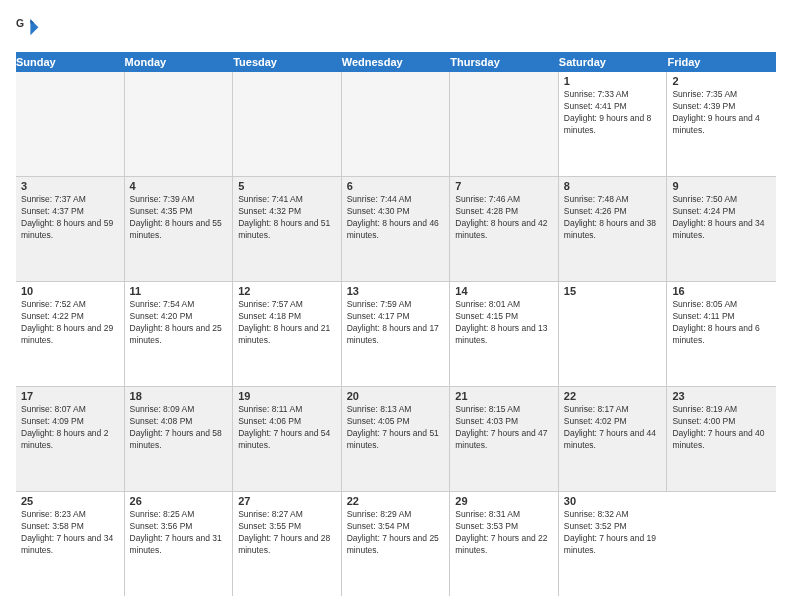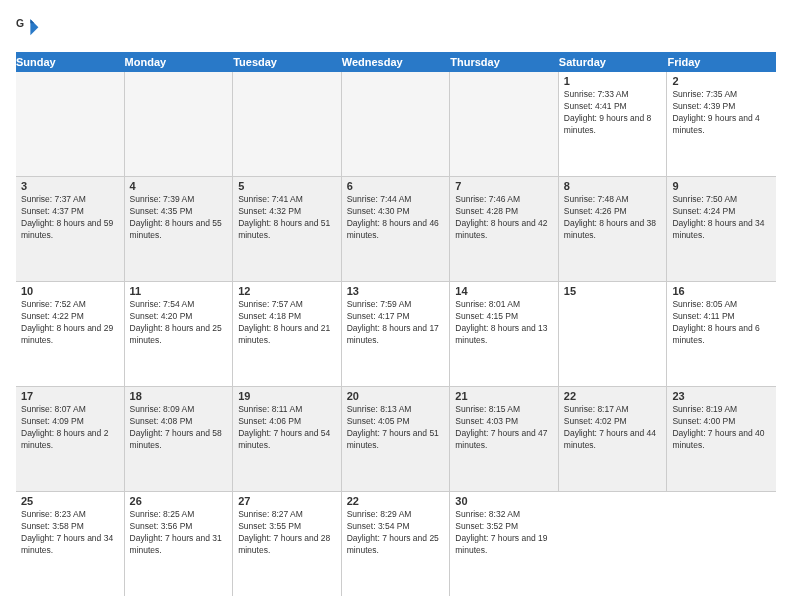--- a/index.html
+++ b/index.html
@@ -260,19 +260,23 @@
           </div>
           <div class="cal-cell">
             <div class="day-number">27</div>
             <div class="day-info">Sunrise: 8:27 AM<br>Sunset: 3:55 PM<br>Daylight: 7 hours and 28 minutes.</div>
           </div>
           <div class="cal-cell">
             <div class="day-number">22</div>
             <div class="day-info">Sunrise: 8:29 AM<br>Sunset: 3:54 PM<br>Daylight: 7 hours and 25 minutes.</div>
           </div>
           <div class="cal-cell">
+            <div class="day-number">29</div>
+            <div class="day-info">Sunrise: 8:31 AM<br>Sunset: 3:53 PM<br>Daylight: 7 hours and 22 minutes.</div>
+          </div>
+          <div class="cal-cell">
             <div class="day-number">30</div>
             <div class="day-info">Sunrise: 8:32 AM<br>Sunset: 3:52 PM<br>Daylight: 7 hours and 19 minutes.</div>
           </div>
         </div>
       </div>
   </div>
 </div>
 
 </body></html>

